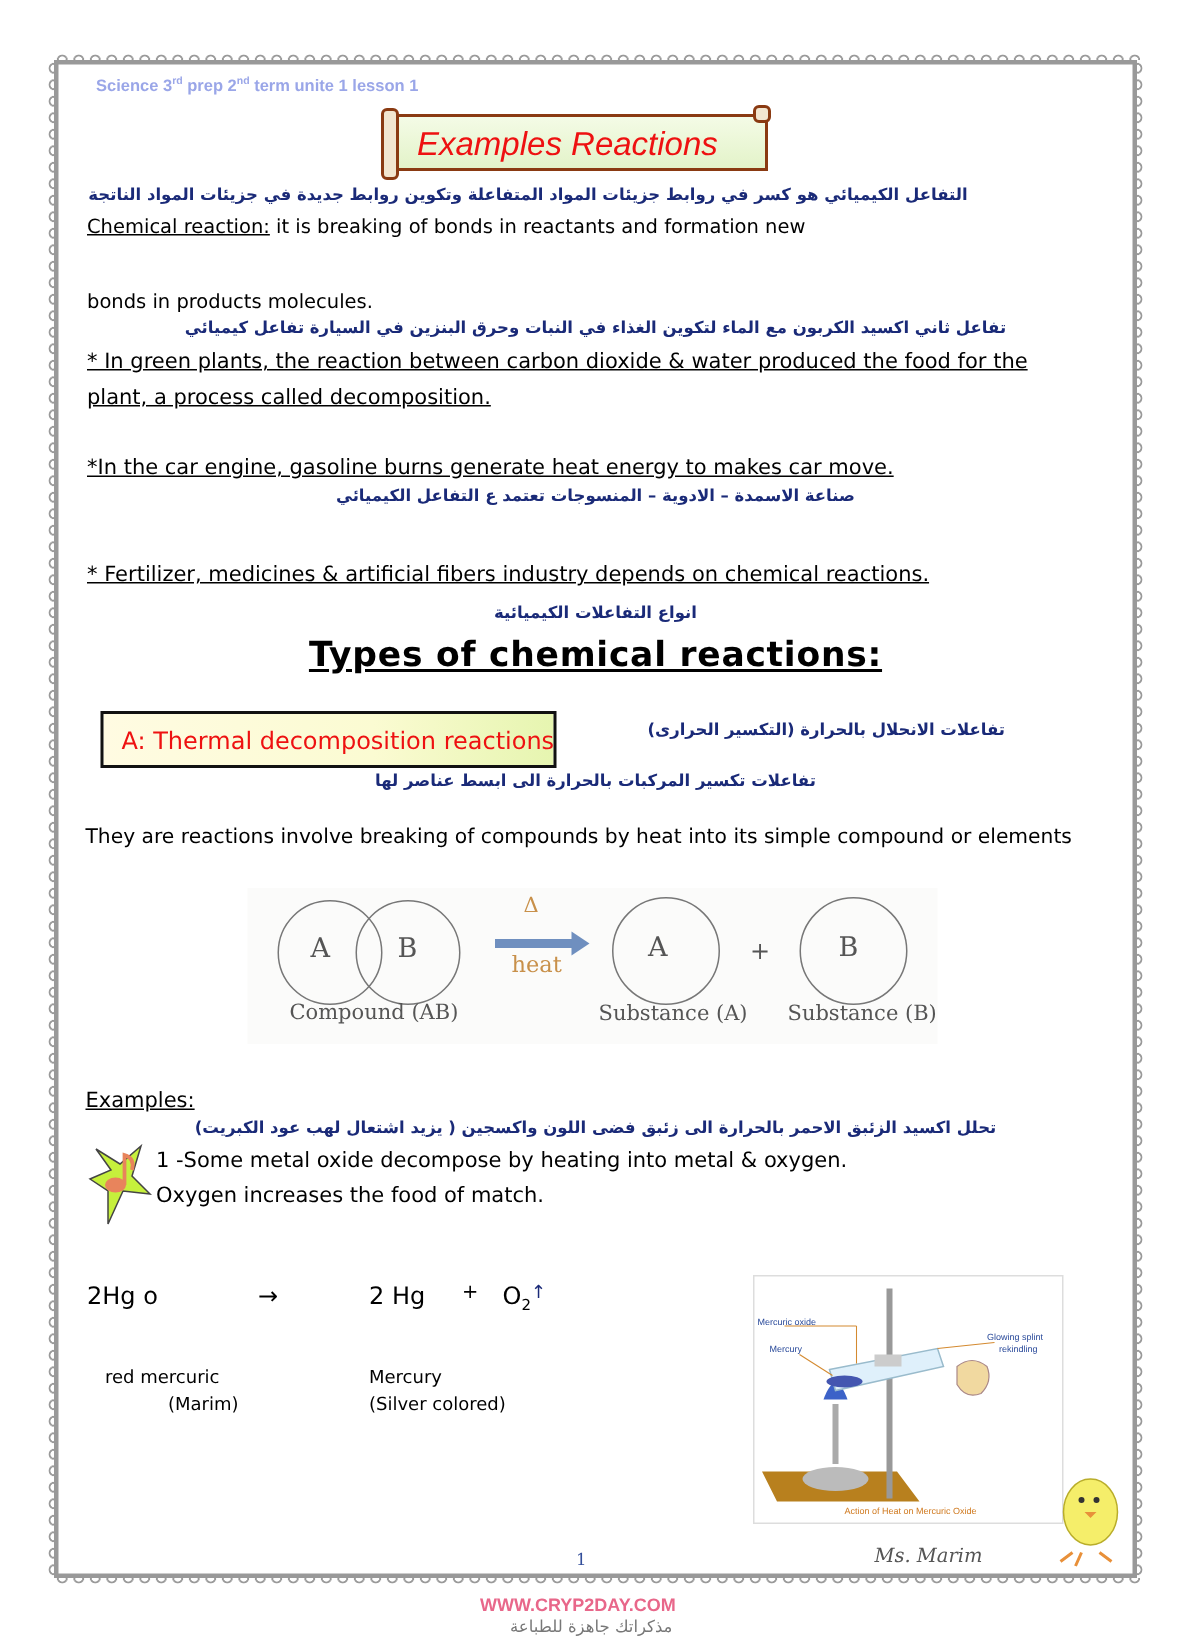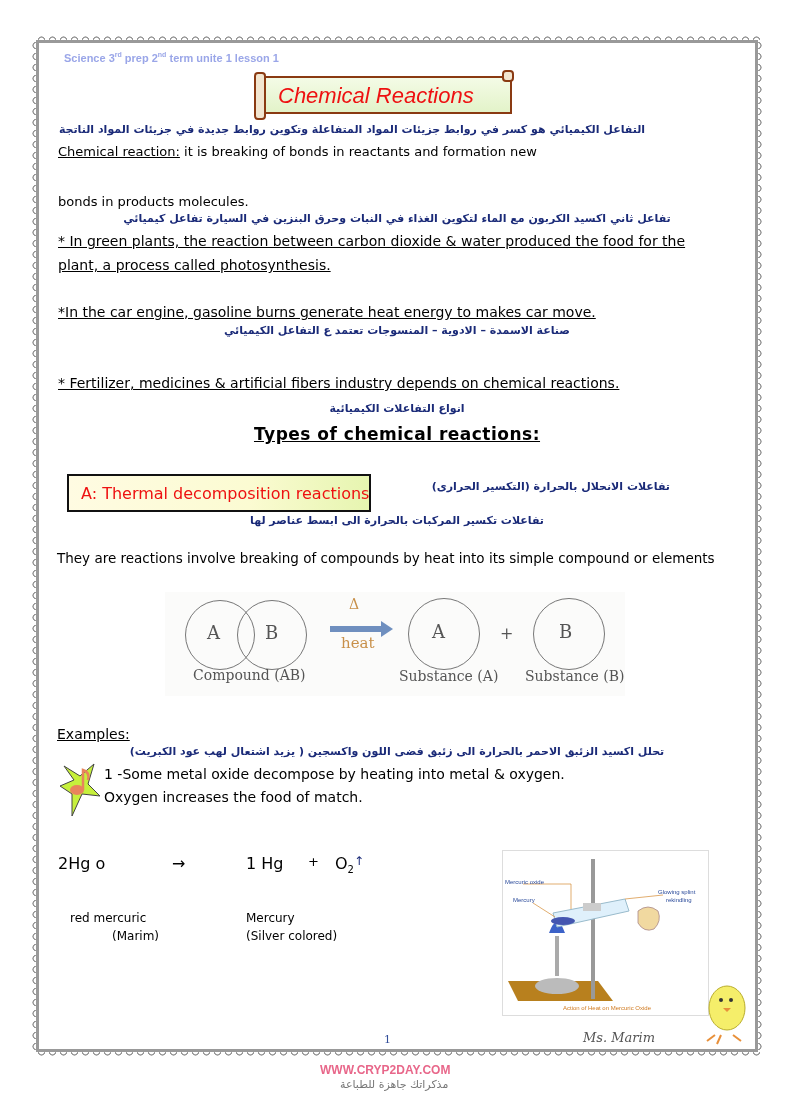--- a/index.html
+++ b/index.html
@@ -32,21 +32,21 @@
   .scroll-title span { position:absolute; left:18px; top:5px; font-family:"Liberation Sans", sans-serif;
                   font-style:italic; font-size:22px; color:#ee1111; white-space:nowrap; }
 
   .ar { font-family:"DejaVu Sans", sans-serif; font-size:11px; font-weight:bold; color:#1a2a78;
         direction:rtl; text-align:center; white-space:nowrap; }
   .en { font-family:"DejaVu Sans", sans-serif; white-space:nowrap; }
   .big { font-size:13px; }
   .mid { font-size:14px; }
   .ul { text-decoration:underline; }
 
-  .types-title { left:0; width:794px; top:424px; text-align:center; font-size:17px; font-weight:bold;
+  .types-title { left:0; width:794px; top:424px; text-align:center; font-size:23px; font-weight:bold;
                  text-decoration:underline; letter-spacing:0.5px; }
   .green-box { left:67px; top:474px; width:304px; height:38px; border:2px solid #111; box-sizing:border-box;
                background:linear-gradient(90deg,#fffbe2 0%,#fbfbd2 60%,#e6f5b0 100%); }
   .green-box span { position:absolute; left:12px; top:8px; color:#ee1111; font-size:16px; white-space:nowrap; }
 
   .diagram { left:165px; top:592px; width:460px; height:104px; background:#fbfbfa; }
   .circle { position:absolute; border:1.2px solid #777; border-radius:50%; }
   .serif { font-family:"DejaVu Serif", serif; color:#555; position:absolute; white-space:nowrap; }
 
   .star { left:58px; top:762px; width:44px; height:56px; }
@@ -68,32 +68,32 @@
 <div class="stamp-top"></div>
 <div class="stamp-bottom"></div>
 <div class="stamp-left"></div>
 <div class="stamp-right"></div>
 
 <div class="abs header-note">
   <span>Science 3</span><sup>rd</sup><span> prep 2</span><sup>nd</sup><span> term unite 1 lesson 1</span>
 </div>
 
 <div class="abs scroll-title">
-  <span>Chemical Reactions</span>
+  <span>Examples Reactions</span>
 </div>
 
 <div class="abs ar" style="left:0;width:704px;top:123px;">التفاعل الكيميائي هو كسر في روابط جزيئات المواد المتفاعلة وتكوين روابط جديدة في جزيئات المواد الناتجة</div>
 <div class="abs en big" style="left:58px;top:144px;">
   <span class="ul">Chemical reaction:</span><span> it is breaking of bonds in reactants and formation new</span>
 </div>
 <div class="abs en big" style="left:58px;top:174px;margin-top:20px;">bonds in products molecules.</div>
 
 <div class="abs ar" style="left:0;width:794px;top:212px;">تفاعل ثاني اكسيد الكربون مع الماء لتكوين الغذاء في النبات وحرق البنزين في السيارة تفاعل كيميائي</div>
 <div class="abs en mid ul" style="left:58px;top:233px;">* In green plants, the reaction between carbon dioxide &amp; water produced the food for the</div>
-<div class="abs en mid ul" style="left:58px;top:257px;">plant, a process called photosynthesis.</div>
+<div class="abs en mid ul" style="left:58px;top:257px;">plant, a process called decomposition.</div>
 <div class="abs en mid ul" style="left:58px;top:304px;">*In the car engine, gasoline burns generate heat energy to makes car move.</div>
 <div class="abs ar" style="left:0;width:794px;top:324px;">صناعة الاسمدة – الادوية – المنسوجات تعتمد ع التفاعل الكيميائي</div>
 <div class="abs en mid ul" style="left:58px;top:364px;margin-top:11px;">* Fertilizer, medicines &amp; artificial fibers  industry depends on chemical reactions.</div>
 
 <div class="abs ar" style="left:0;width:794px;top:402px;">انواع التفاعلات الكيميائية</div>
 <div class="abs types-title">Types of chemical reactions:</div>
 
 <div class="abs green-box">
   <span>A: Thermal decomposition reactions</span>
 </div>
@@ -128,21 +128,21 @@
 <svg class="abs star" viewBox="0 0 44 56">
   <polygon points="6,4 22,14 36,2 30,22 42,34 24,32 14,54 14,32 2,24 16,18" fill="#c6f03c" stroke="#444" stroke-width="1"></polygon>
   <ellipse cx="19" cy="28" rx="7" ry="5" fill="#e8845c"></ellipse>
   <path d="M25 28 L25 8 Q32 10 30 18" stroke="#e8845c" stroke-width="2.5" fill="none"></path>
 </svg>
 <div class="abs en mid" style="left:104px;top:766px;">1 -Some metal oxide decompose by heating into metal &amp; oxygen.</div>
 <div class="abs en mid" style="left:104px;top:789px;">Oxygen increases the food of match.</div>
 
 <div class="abs equation" style="left:58px;top:854px;">2Hg o</div>
 <div class="abs equation" style="left:172px;top:854px;">→</div>
-<div class="abs equation" style="left:246px;top:854px;">1 Hg</div>
+<div class="abs equation" style="left:246px;top:854px;">2 Hg</div>
 <div class="abs equation" style="left:308px;top:854px;font-size:13px;">+</div>
 <div class="abs equation" style="left:335px;top:854px;">
   <span>O</span><sub style="font-size:10px;">2</sub><span style="font-size:12px;color:#1a2a78;vertical-align:4px;">↑</span>
 </div>
 <div class="abs small-label" style="left:70px;top:911px;">red mercuric</div>
 <div class="abs small-label" style="left:112px;top:929px;">(Marim)</div>
 <div class="abs small-label" style="left:246px;top:911px;">Mercury</div>
 <div class="abs small-label" style="left:246px;top:929px;">(Silver colored)</div>
 
 <div class="abs apparatus">

